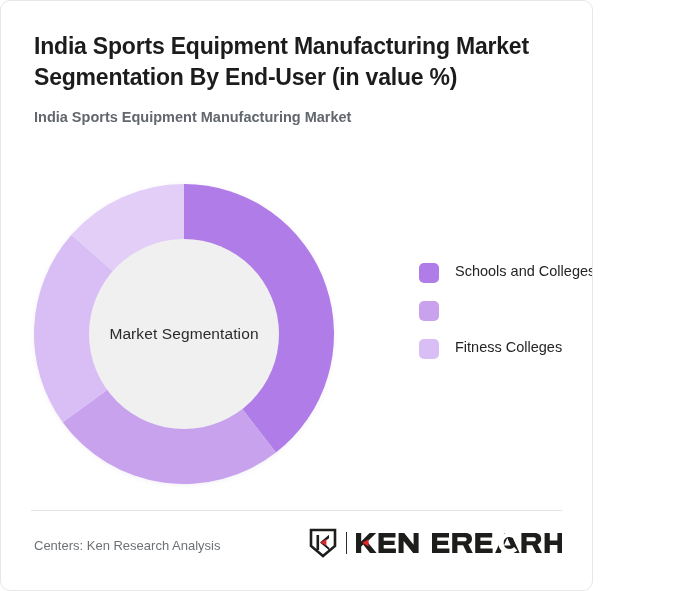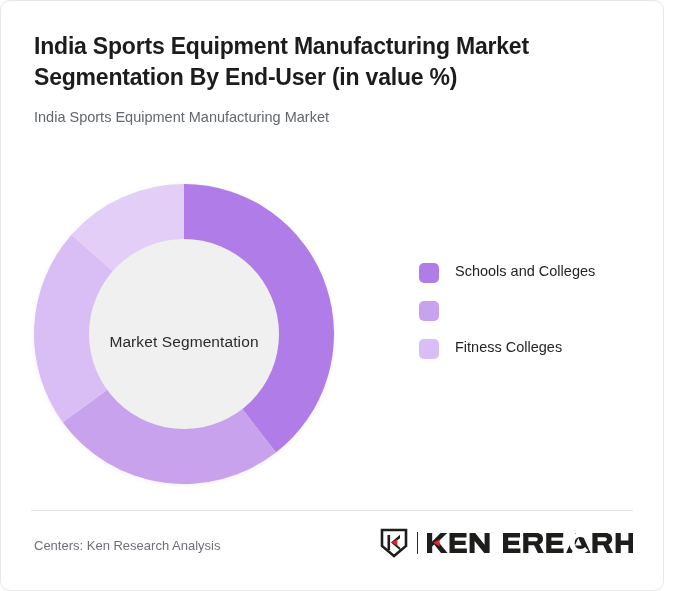--- a/index.html
+++ b/index.html
@@ -7,21 +7,21 @@
     padding: 0;
     background: #ffffff;
   }
   body {
     font-family: "Liberation Sans", sans-serif;
     -webkit-font-smoothing: antialiased;
   }
 
   .card {
     position: relative;
-    width: 664px;
+    width: 593px;
     height: 591px;
     box-sizing: border-box;
     background: #ffffff;
     border: 1px solid #e7e7e7;
     border-radius: 10px;
     overflow: hidden;
   }
 
   
   .header {
@@ -40,40 +40,41 @@
     max-width: 580px;
   }
   .subtitle-block {
     margin-top: 14px;
   }
   .subtitle {
     font-size: 14.5px;
     line-height: 21px;
     color: #62676d;
     margin: 0;
+    font-weight: bold;
   }
 
   
   .donut-wrap {
     position: absolute;
     left: 33px;
     top: 183px;
     width: 300px;
     height: 300px;
   }
   .donut-svg {
     display: block;
     width: 300px;
     height: 300px;
     filter: drop-shadow(0 1px 2px rgba(120, 90, 160, 0.10));
   }
   .donut-hole-label {
     position: absolute;
     left: 0;
-    top: 8px;
+    top: 0;
     width: 300px;
     height: 300px;
     display: flex;
     align-items: center;
     justify-content: center;
     pointer-events: none;
   }
   .donut-hole-label span {
     font-size: 15.5px;
     color: #2b2b2b;

